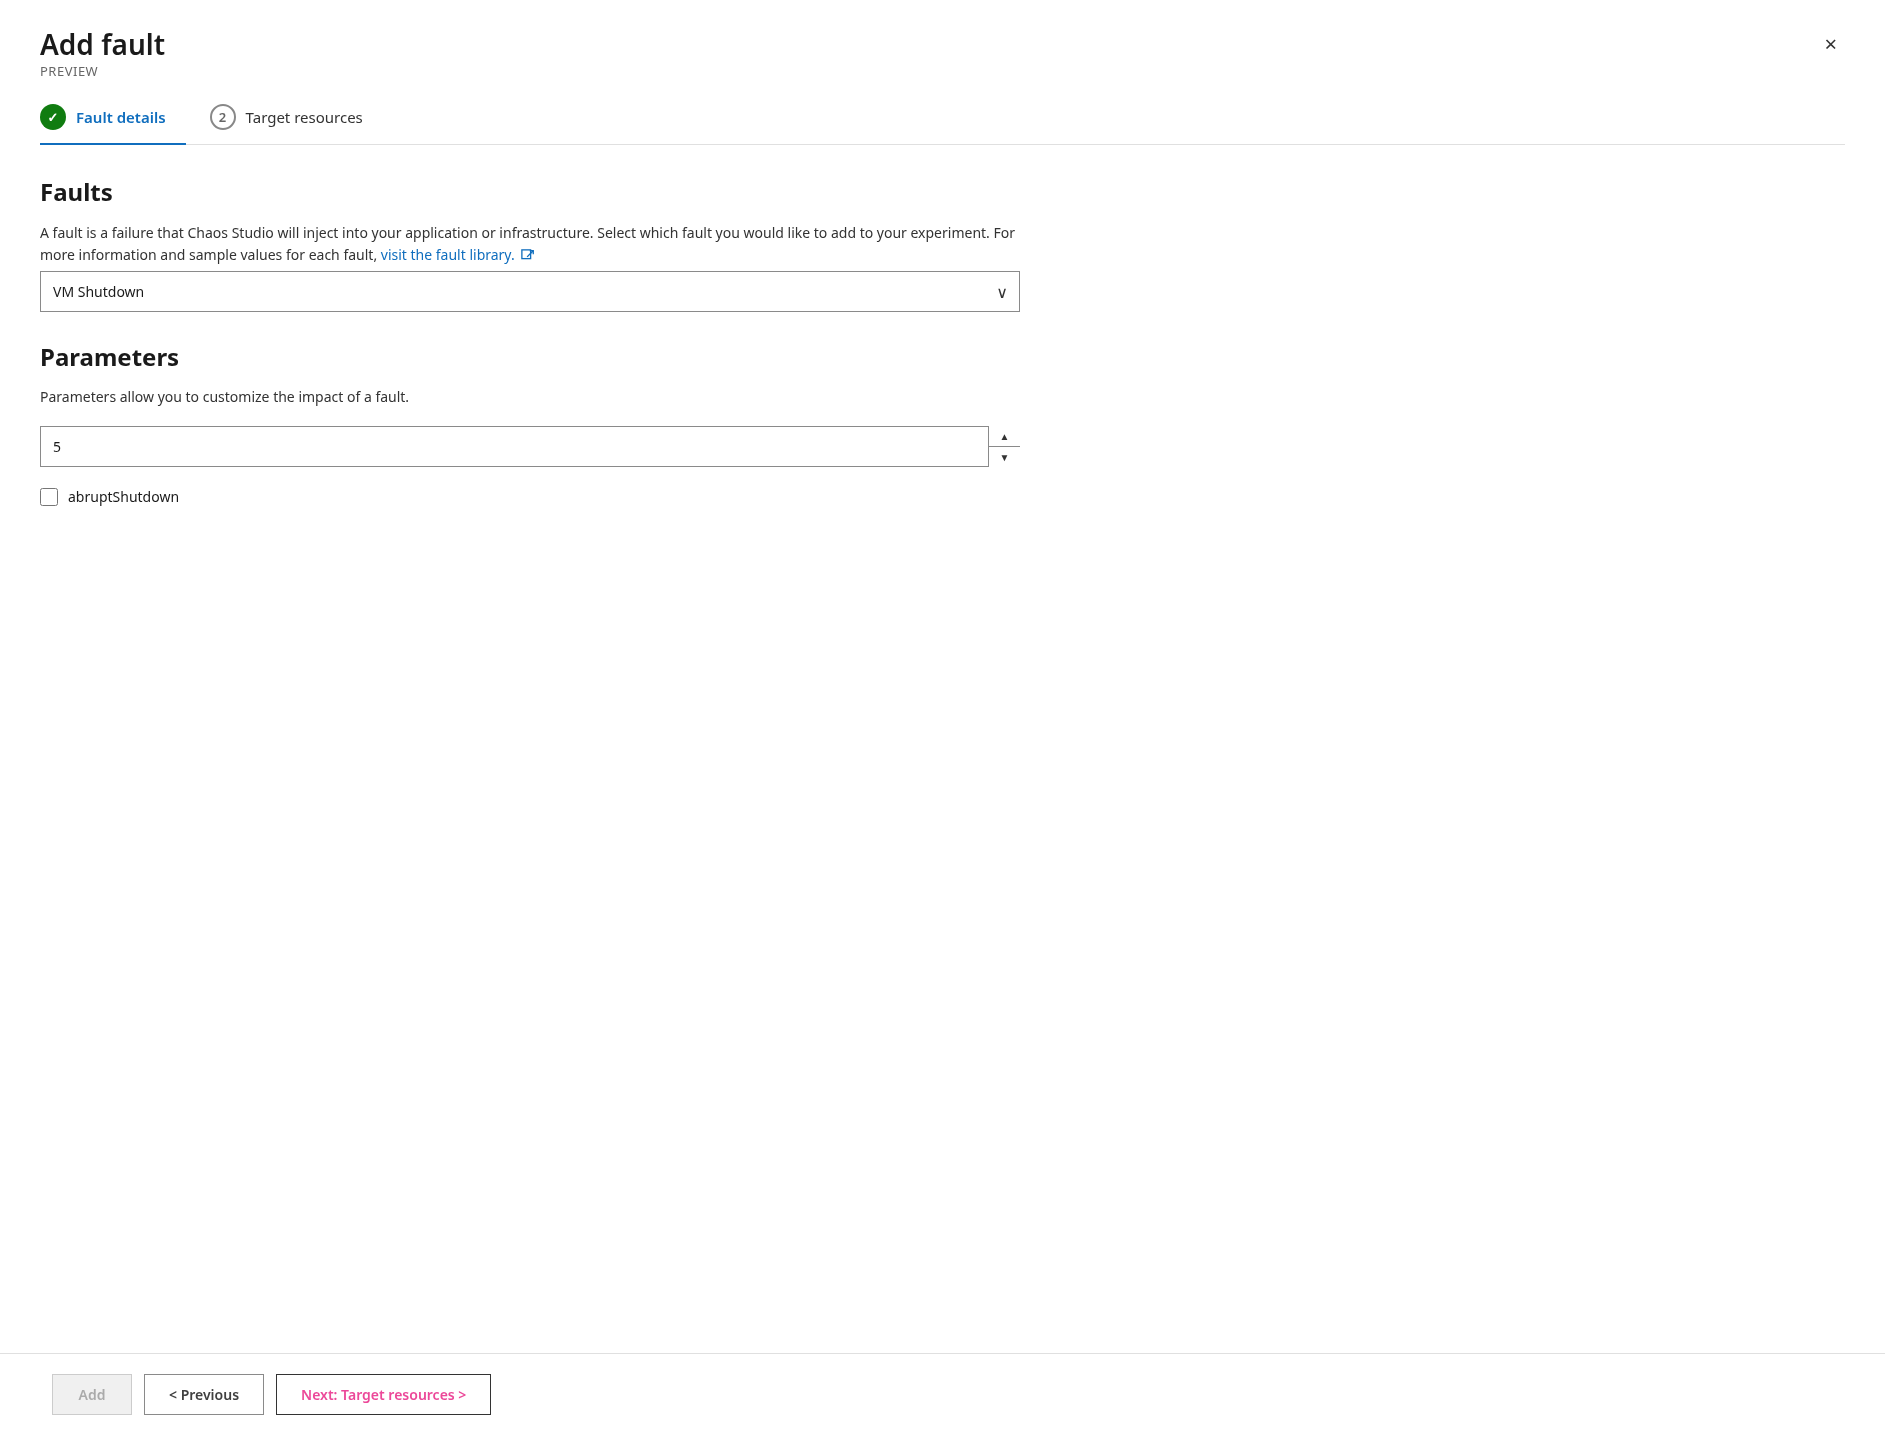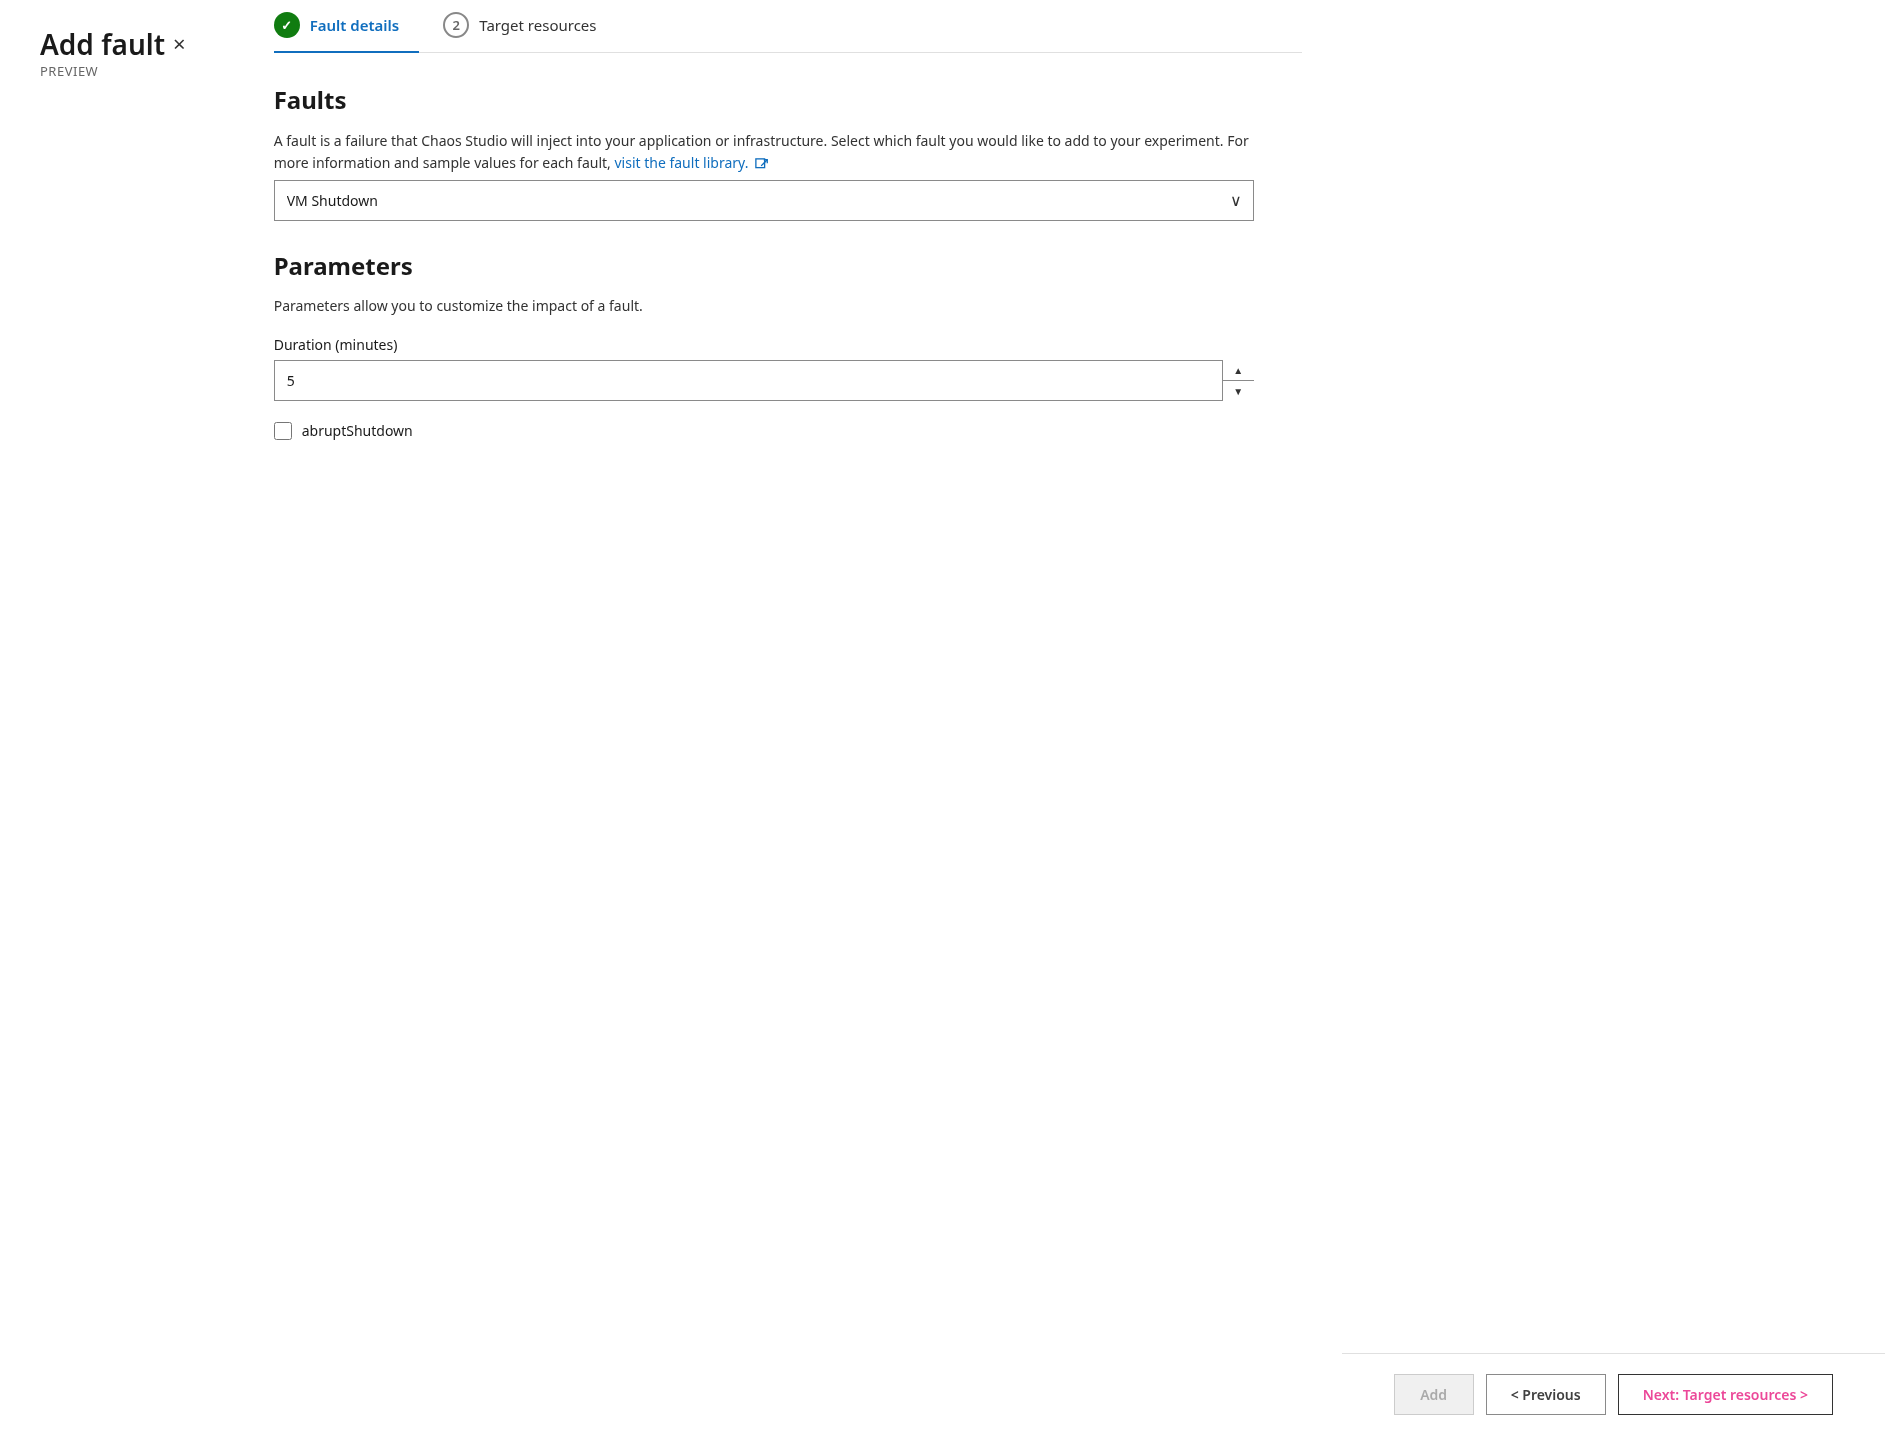--- a/index.html
+++ b/index.html
@@ -17,21 +17,21 @@
       justify-content: center;
       align-items: flex-start;
     }
 
     .dialog {
       width: 1885px;
       min-height: 1435px;
       background: #fff;
       position: relative;
       display: flex;
-      flex-direction: row;
+      flex-direction: column;
     }
 
     .dialog-header {
       display: flex;
       justify-content: space-between;
       align-items: flex-start;
       padding: 28px 40px 12px 40px;
     }
 
     .dialog-title-block {
@@ -362,21 +362,20 @@
         </select>
         <span class="select-chevron">∨</span>
       </div>
     </div>
 
     <div class="params-section">
       <h2 class="section-heading">Parameters</h2>
       <p class="params-description">Parameters allow you to customize the impact of a fault.</p>
 
       <div>
-        <div class="field-label">Duration (minutes)</div>
         <div class="number-input-wrapper">
           <input type="number" class="number-input" value="5" style="">
           <div class="spinner-buttons">
             <button class="spinner-btn">▲</button>
             <button class="spinner-btn">▼</button>
           </div>
         </div>
       </div>
 
       <div class="checkbox-row">

